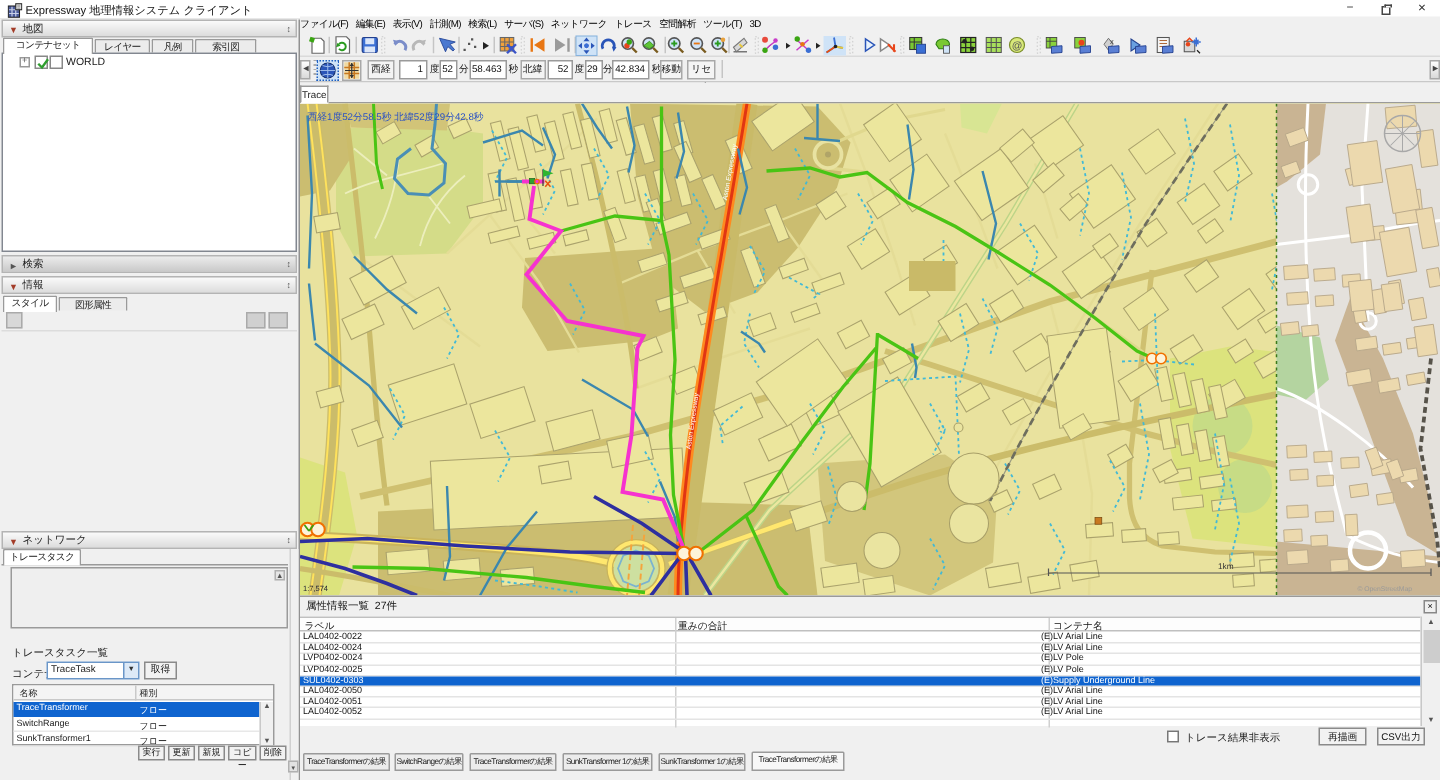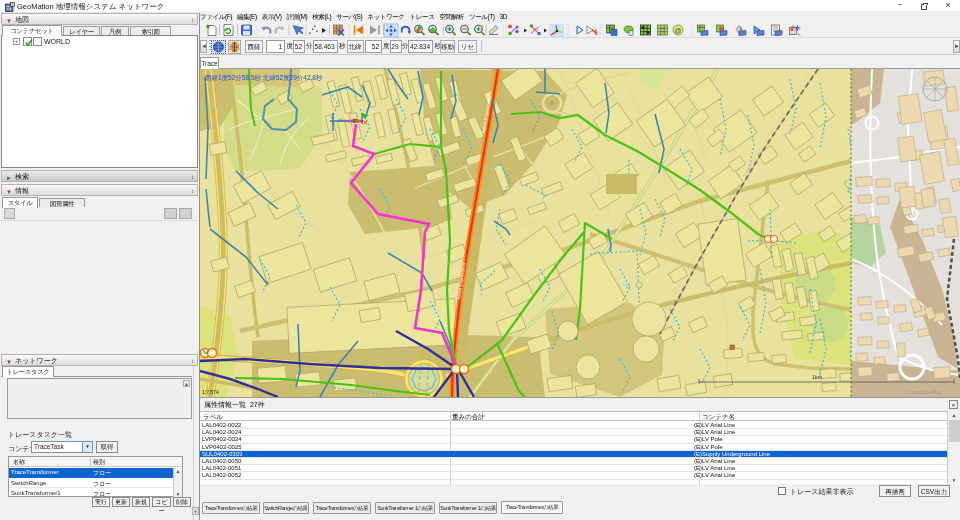--- a/index.html
+++ b/index.html
@@ -49,21 +49,21 @@
 </style></head>
 <body>
 
 <div class="abs" id="titlebar"></div>
 <svg class="abs" style="left:5px;top:2px" width="10" height="10" viewBox="0 0 10 10">
     <rect x="0.5" y="2" width="7.5" height="7.5" fill="#4a5a9a" stroke="#222" stroke-width="0.7"></rect>
     <path d="M1 4.5h6.5M1 7h6.5M3 2.5v6.5M5.5 2.5v6.5" stroke="#c8d0e8" stroke-width="0.8"></path>
     <rect x="5.5" y="0.5" width="4" height="4" fill="#e8e8e8" stroke="#222" stroke-width="0.7"></rect>
     <path d="M6.5 1.5h2M6.5 2.5h2M6.5 3.5h2" stroke="#888" stroke-width="0.5"></path>
   </svg>
-<div class="abs" id="titletext">GeoMation 地理情報システム ネットワーク</div>
+<div class="abs" id="titletext">Expressway 地理情報システム クライアント</div>
 <div class="abs winbtn" style="left:895px;top:1px;">−</div>
 <div class="abs" style="left:921px;top:4px;width:6px;height:6px;border:1px solid #444;background:#fff;"></div>
 <div class="abs" style="left:923px;top:3px;width:5px;height:2px;border:1px solid #444;border-bottom:none;background:#fff;"></div>
 <div class="abs winbtn" style="left:943px;top:1px;font-size:9px;">×</div>
 
 <div class="abs" id="menubar"><span>ファイル(F)</span><span>編集(E)</span><span>表示(V)</span><span>計測(M)</span><span>検索(L)</span><span>サーバ(S)</span><span>ネットワーク</span><span>トレース</span><span>空間解析</span><span>ツール(T)</span><span>3D</span></div>
 
 <div class="abs" id="toolbar1">
 <svg width="760" height="16" viewBox="0 0 760 16" xmlns="http://www.w3.org/2000/svg">
 <g transform="translate(0,2.5)">

